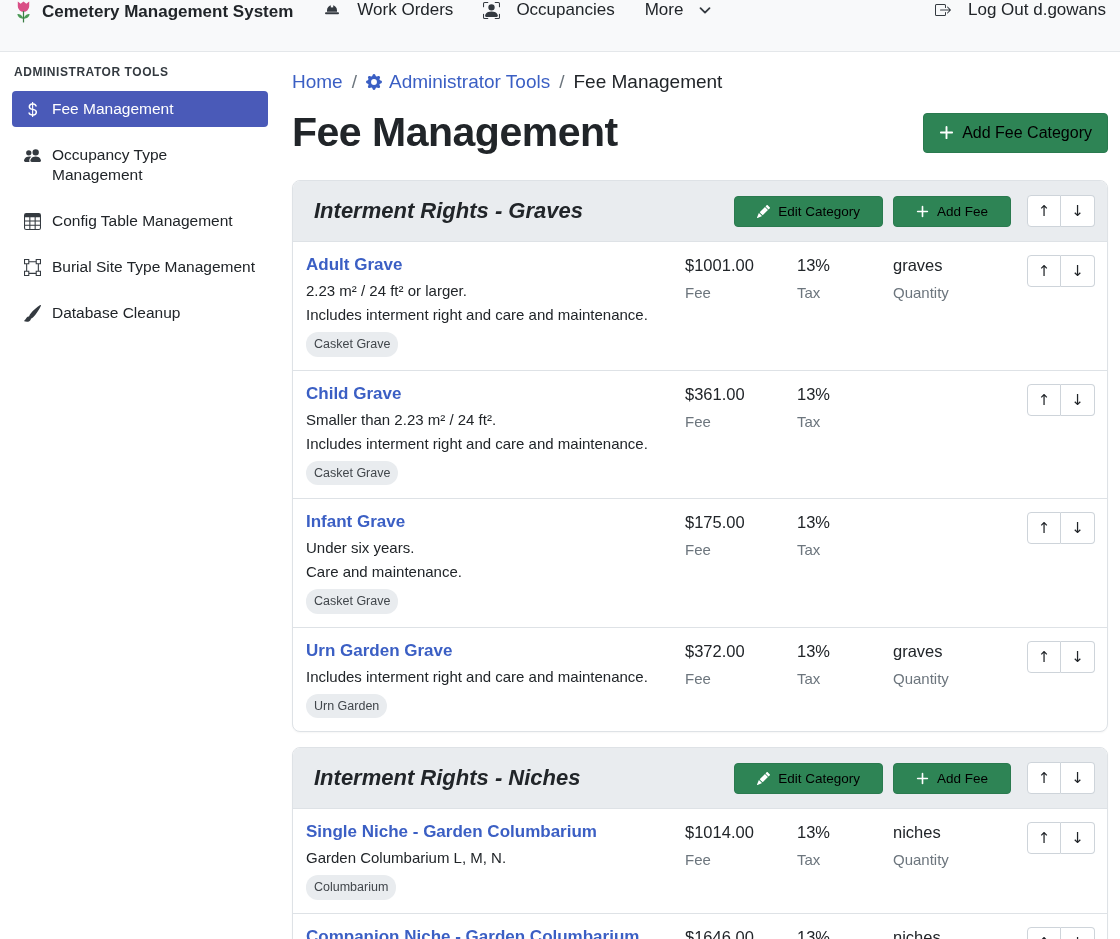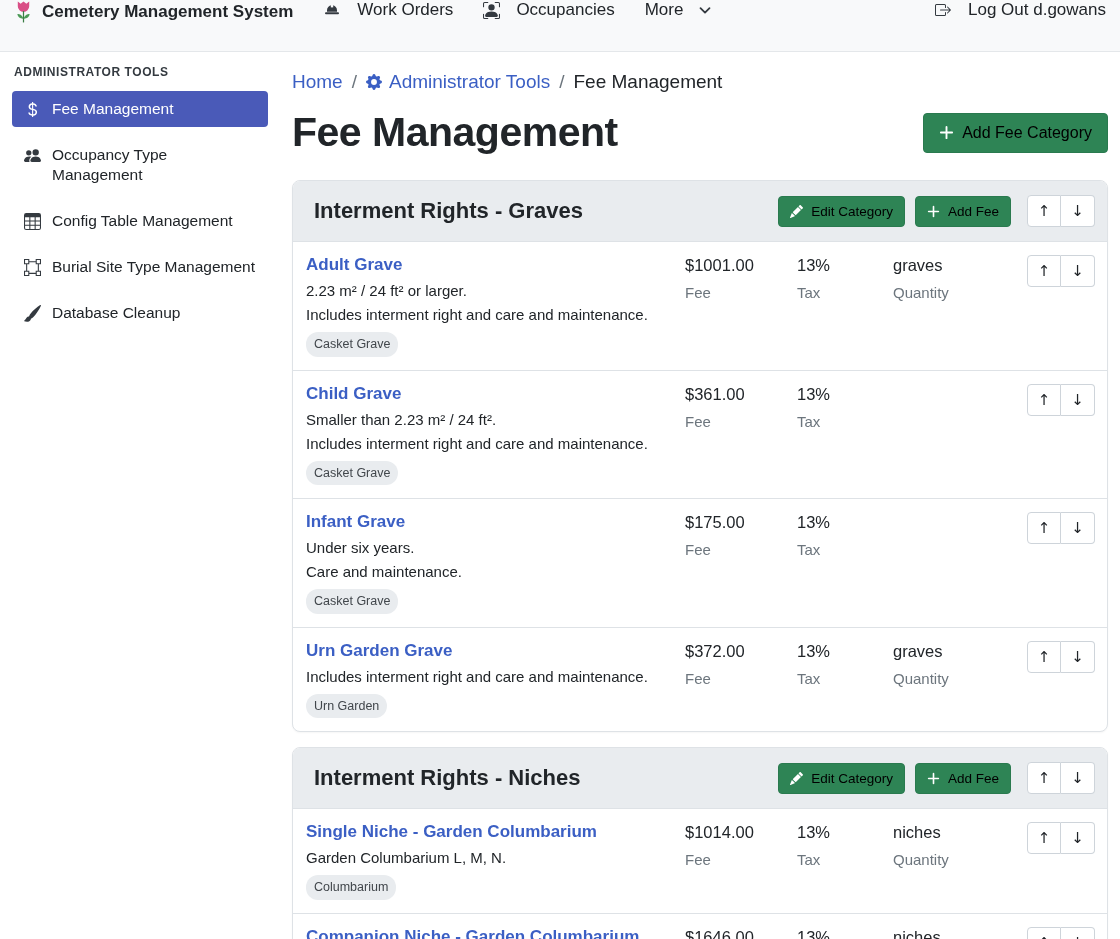--- a/index.html
+++ b/index.html
@@ -60,21 +60,21 @@
   .page-head { display: flex; align-items: center; justify-content: space-between; margin: 16px 0 24px 0; }
   .page-title { font-size: 41px; font-weight: 600; letter-spacing: -0.5px; color: #212529; }
 
   .btn {
     display: inline-flex; align-items: center; gap: 8px;
     border: none; border-radius: 4px; cursor: pointer;
     font-family: inherit; white-space: nowrap;
   }
   .btn-green { background: #2e8455; color: #000000; border: 1px solid #2a7a4f; }
   .btn-lg { font-size: 16px; padding: 10px 15px; }
-  .btn-sm { font-size: 13.5px; padding: 7px 11px; }
+  .btn-sm { font-size: 13.5px; padding: 7px 22px; }
 
   .btn-group { display: inline-flex; }
   .arrow-btn {
     background: #fff; border: 1px solid #ced4da;
     width: 34px; height: 32px;
     display: inline-flex; align-items: center; justify-content: center;
     font-size: 15px; font-family: "DejaVu Sans", sans-serif;
     color: #212529; cursor: pointer;
   }
   .btn-group .arrow-btn:first-child { border-radius: 4px 0 0 4px; }
@@ -84,21 +84,21 @@
   .card {
     background: #fff; border: 1px solid #dee2e6; border-radius: 8px;
     margin-bottom: 15px; overflow: hidden;
     box-shadow: 0 1px 2px rgba(0,0,0,.04);
   }
   .card-header {
     background: #e9ecef; border-bottom: 1px solid #dee2e6;
     display: flex; align-items: center; gap: 10px;
     padding: 14px 12px 14px 21px;
   }
-  .card-title { flex: 1; font-size: 22px; font-weight: 600; color: #212529; }
+  .card-title { flex: 1; font-size: 22px; font-weight: 600; color: #212529; font-style: italic; }
   .card-header .btn-group { margin-left: 6px; }
 
   .fee-row {
     display: flex; align-items: flex-start;
     padding: 13px 12px 13px 13px;
     border-bottom: 1px solid #dee2e6;
   }
   .fee-row:last-child { border-bottom: none; }
   .fee-main { flex: 1; min-width: 0; padding-right: 10px; }
   .fee-name {

